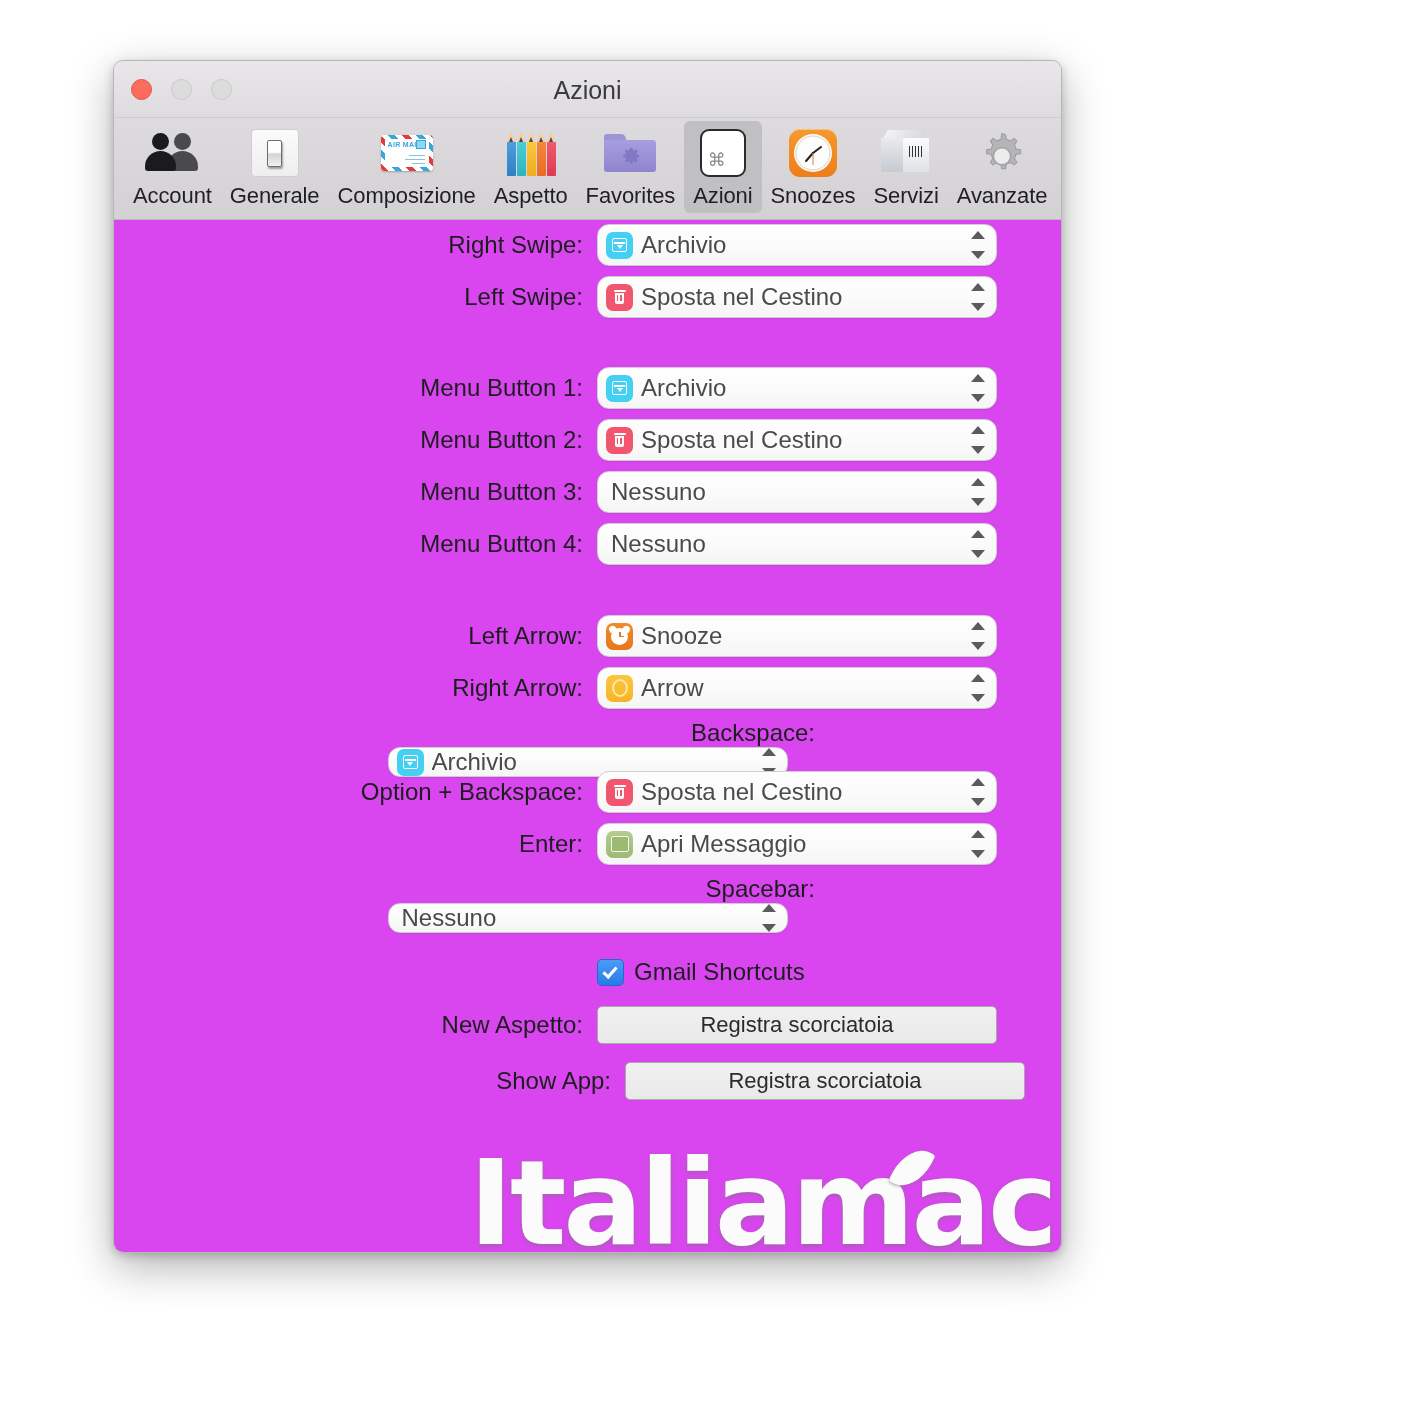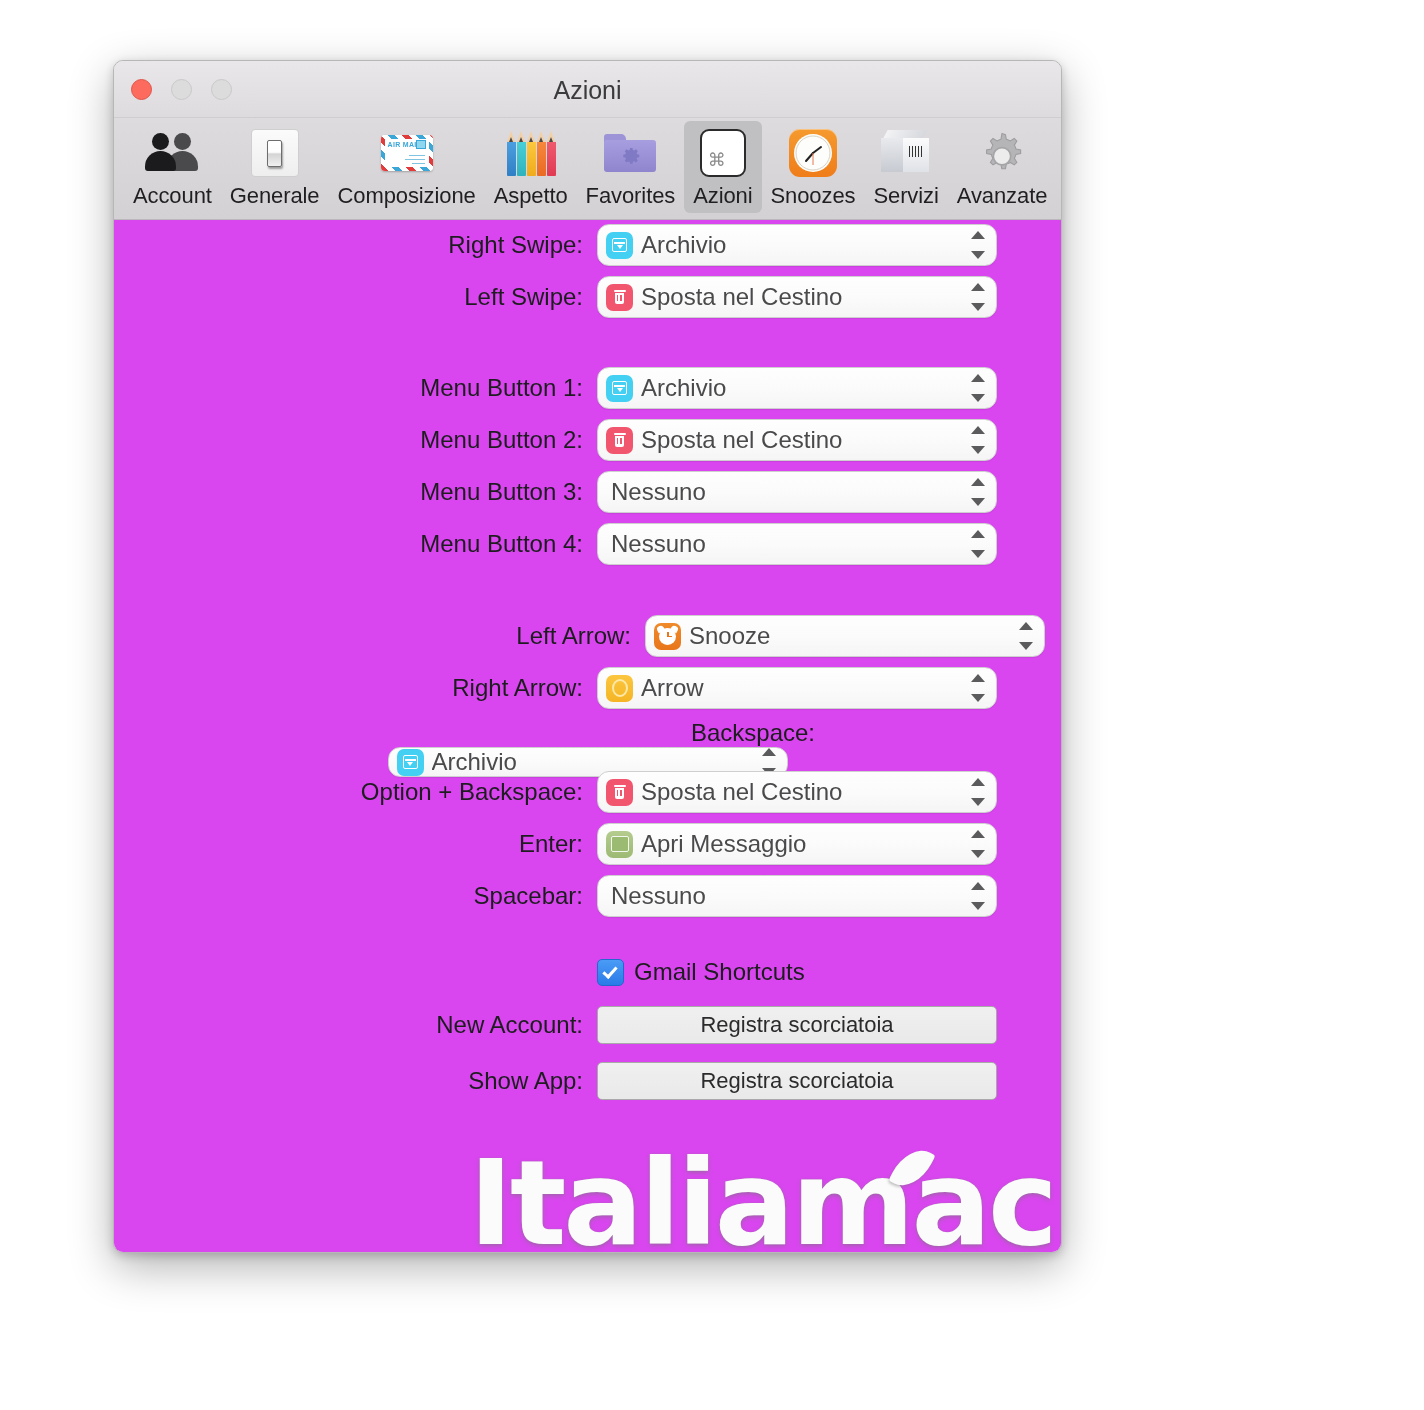--- a/index.html
+++ b/index.html
@@ -663,21 +663,21 @@
       <div class="row-label">Menu Button 4:</div>
       <div class="popup">
         <div class="ptext" style="margin-left:5px;">Nessuno</div>
         <div class="stepper">
             <span class="chev up"></span>
             <span class="chev down"></span>
           </div>
       </div>
     </div>
 
-    <div class="row" style="top:395px;padding-left:48px;">
+    <div class="row" style="top:395px;">
       <div class="row-label">Left Arrow:</div>
       <div class="popup">
         <div class="ico ico-snooze">
           <span class="bell-l"></span>
             <span class="bell-r"></span>
             <div class="cface"></div>
         </div>
         <div class="ptext">Snooze</div>
         <div class="stepper">
             <span class="chev up"></span>
@@ -738,21 +738,21 @@
             <div class="sheet"></div>
           </div>
         <div class="ptext">Apri Messaggio</div>
         <div class="stepper">
             <span class="chev up"></span>
             <span class="chev down"></span>
           </div>
       </div>
     </div>
 
-    <div class="row" style="top:655px;">
+    <div class="row" style="top:655px;flex-direction:column;">
       <div class="row-label">Spacebar:</div>
       <div class="popup">
         <div class="ptext" style="margin-left:5px;">Nessuno</div>
         <div class="stepper">
             <span class="chev up"></span>
             <span class="chev down"></span>
           </div>
       </div>
     </div>
 
@@ -760,25 +760,25 @@
       <div class="row-label"></div>
       <div id="gmail-row">
         <div class="checkbox">
             <span class="tick"></span>
           </div>
         <div class="cb-label">Gmail Shortcuts</div>
       </div>
     </div>
 
     <div class="row" style="top:784px;">
-      <div class="row-label">New Account:</div>
+      <div class="row-label">New Aspetto:</div>
       <div class="pushbtn">Registra scorciatoia</div>
     </div>
 
-    <div class="row" style="top:840px;">
+    <div class="row" style="top:840px;padding-left:28px;">
       <div class="row-label">Show App:</div>
       <div class="pushbtn">Registra scorciatoia</div>
     </div>
 
     <div id="watermark">
       <span class="leaf"></span>
       <span>Italiamac</span>
     </div>
 
   </div>

